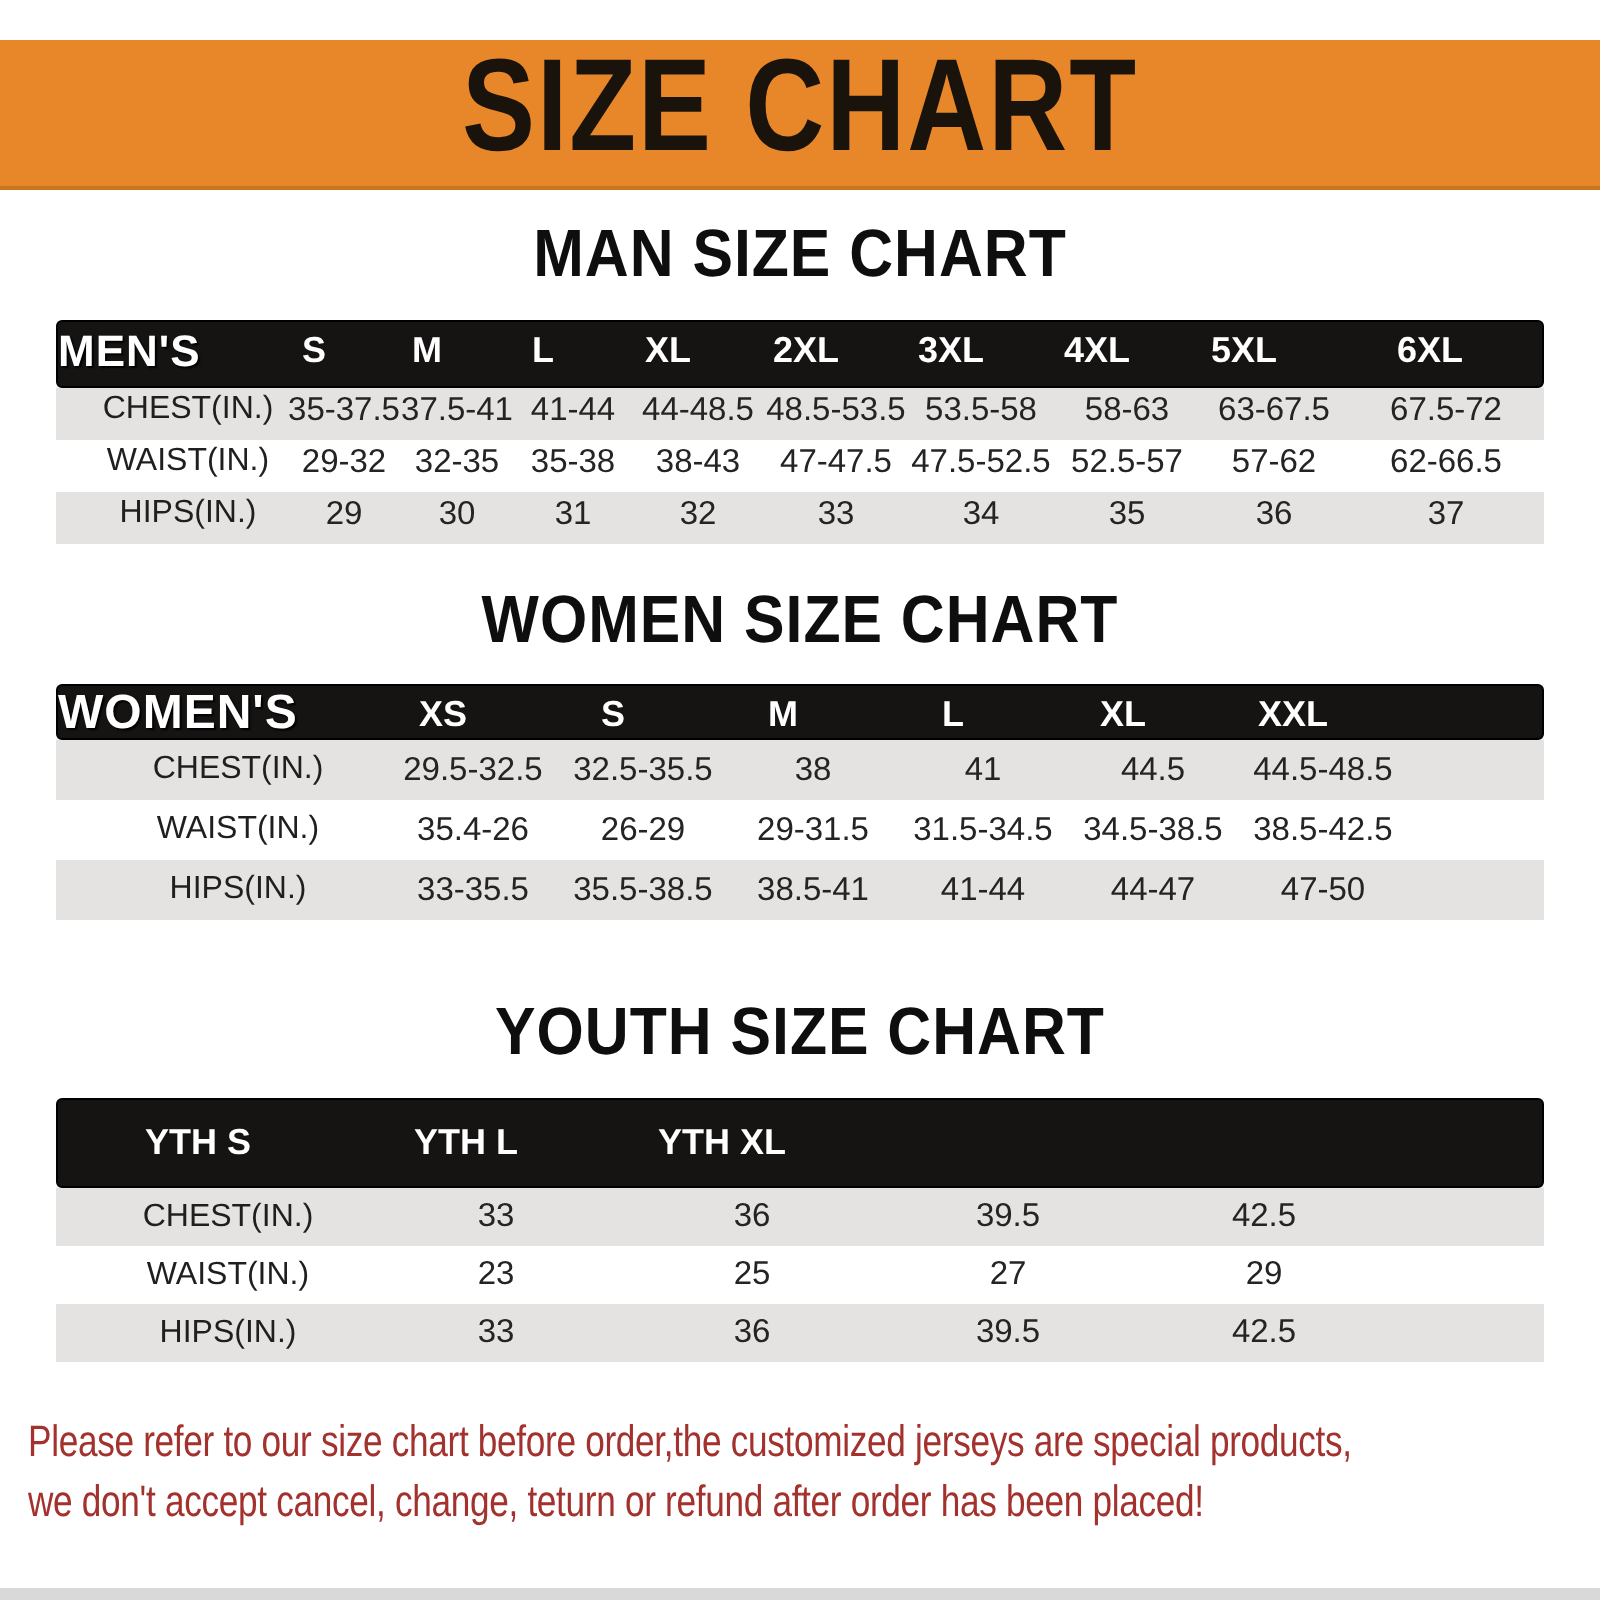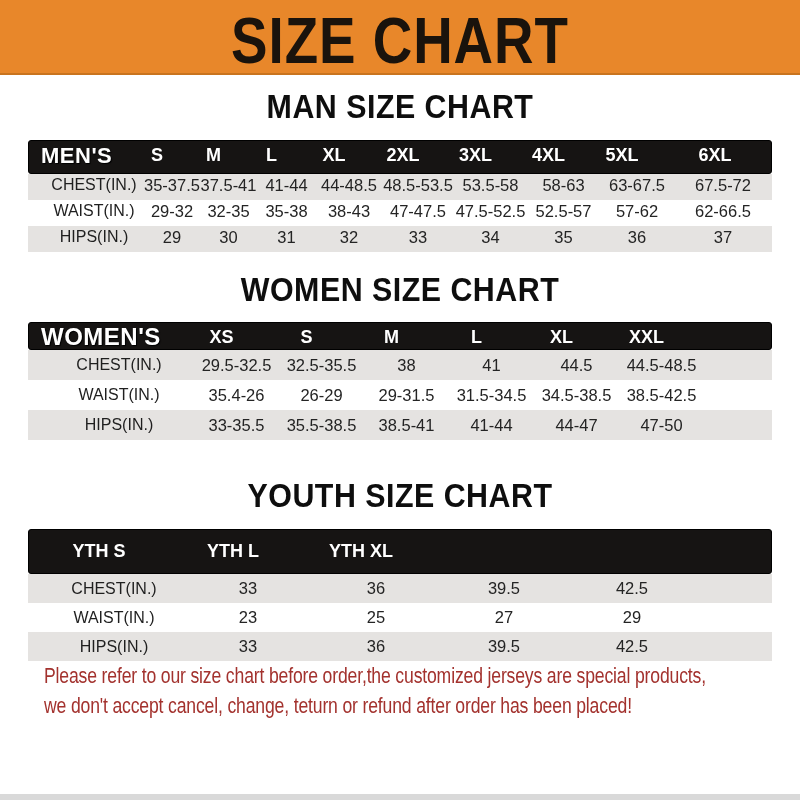--- a/index.html
+++ b/index.html
@@ -7,21 +7,21 @@
   body {
     background:#ffffff;
     font-family:"Liberation Sans", sans-serif;
     overflow:hidden;
     position:relative;
   }
   .banner {
     height:75px;
     background:var(--banner-bg,#E8872A);
     border-bottom:2px solid #c9741e;
-    display:flex; align-items:flex-end; justify-content:center;
+    display:flex; align-items:flex-start; justify-content:center;margin-top:20px;
   }
   .banner h1 {
     font-size:57px; font-weight:900; color:var(--banner-text,#1a130c);
     letter-spacing:1px; transform:scale(0.96,1.15); white-space:nowrap;
   }
   .chart-section h2 {
     text-align:center; font-size:31px; font-weight:800;
     color:#0e0e0e; letter-spacing:0.5px; transform:scale(0.98,1.08);
     line-height:36px; white-space:nowrap;
   }
@@ -32,36 +32,36 @@
   .thead {
     background:var(--header-bar,#161413);
     color:#ffffff; border-radius:3px;
     display:grid; align-items:center;
     border:1px solid #000;
   }
   .sec-men   .thead { height:34px; }
   .sec-women .thead { height:28px; }
   .sec-youth .thead { height:45px; }
   .thead .tlabel {
-    font-size:24px; font-weight:800; padding-left:12px;
+    font-size:24px; font-weight:800; 
     letter-spacing:0.5px; white-space:nowrap;
     text-shadow:1px 1px 1px #000;
   }
   .sec-men .thead .tlabel { font-size:22px; }
   .thead .tcol { text-align:center; font-size:18px; font-weight:600; white-space:nowrap; }
   .trow { display:grid; align-items:center;padding-left:16px; }
   .sec-men   .trow { height:26px; }
   .sec-women .trow { height:30px; }
   .sec-youth .trow { height:29px; }
   .tbody .trow:nth-child(odd) { background:var(--row-stripe,#E5E3E1); }
   .trow .rlabel, .trow .rcell {
     text-align:center; font-size:16.5px; color:#242424; white-space:nowrap;
   }
   .trow .rlabel { font-size:16px; color:#1f1f1f; }
-  .disclaimer { padding-left:44px; color:var(--disclaimer-text,#A3322E); }
+  .disclaimer { margin-top:25px; padding-left:14px; color:var(--disclaimer-text,#A3322E); }
   .disclaimer p {
     font-size:22px; line-height:30px; letter-spacing:-0.2px;
     transform:scaleX(0.8); transform-origin:0 50%; white-space:nowrap;
   }
   .bottom-strip {
     position:absolute; left:0; bottom:0; width:800px; height:6px;
     background:#d9d9d9;
   }
 </style>
 </head>

